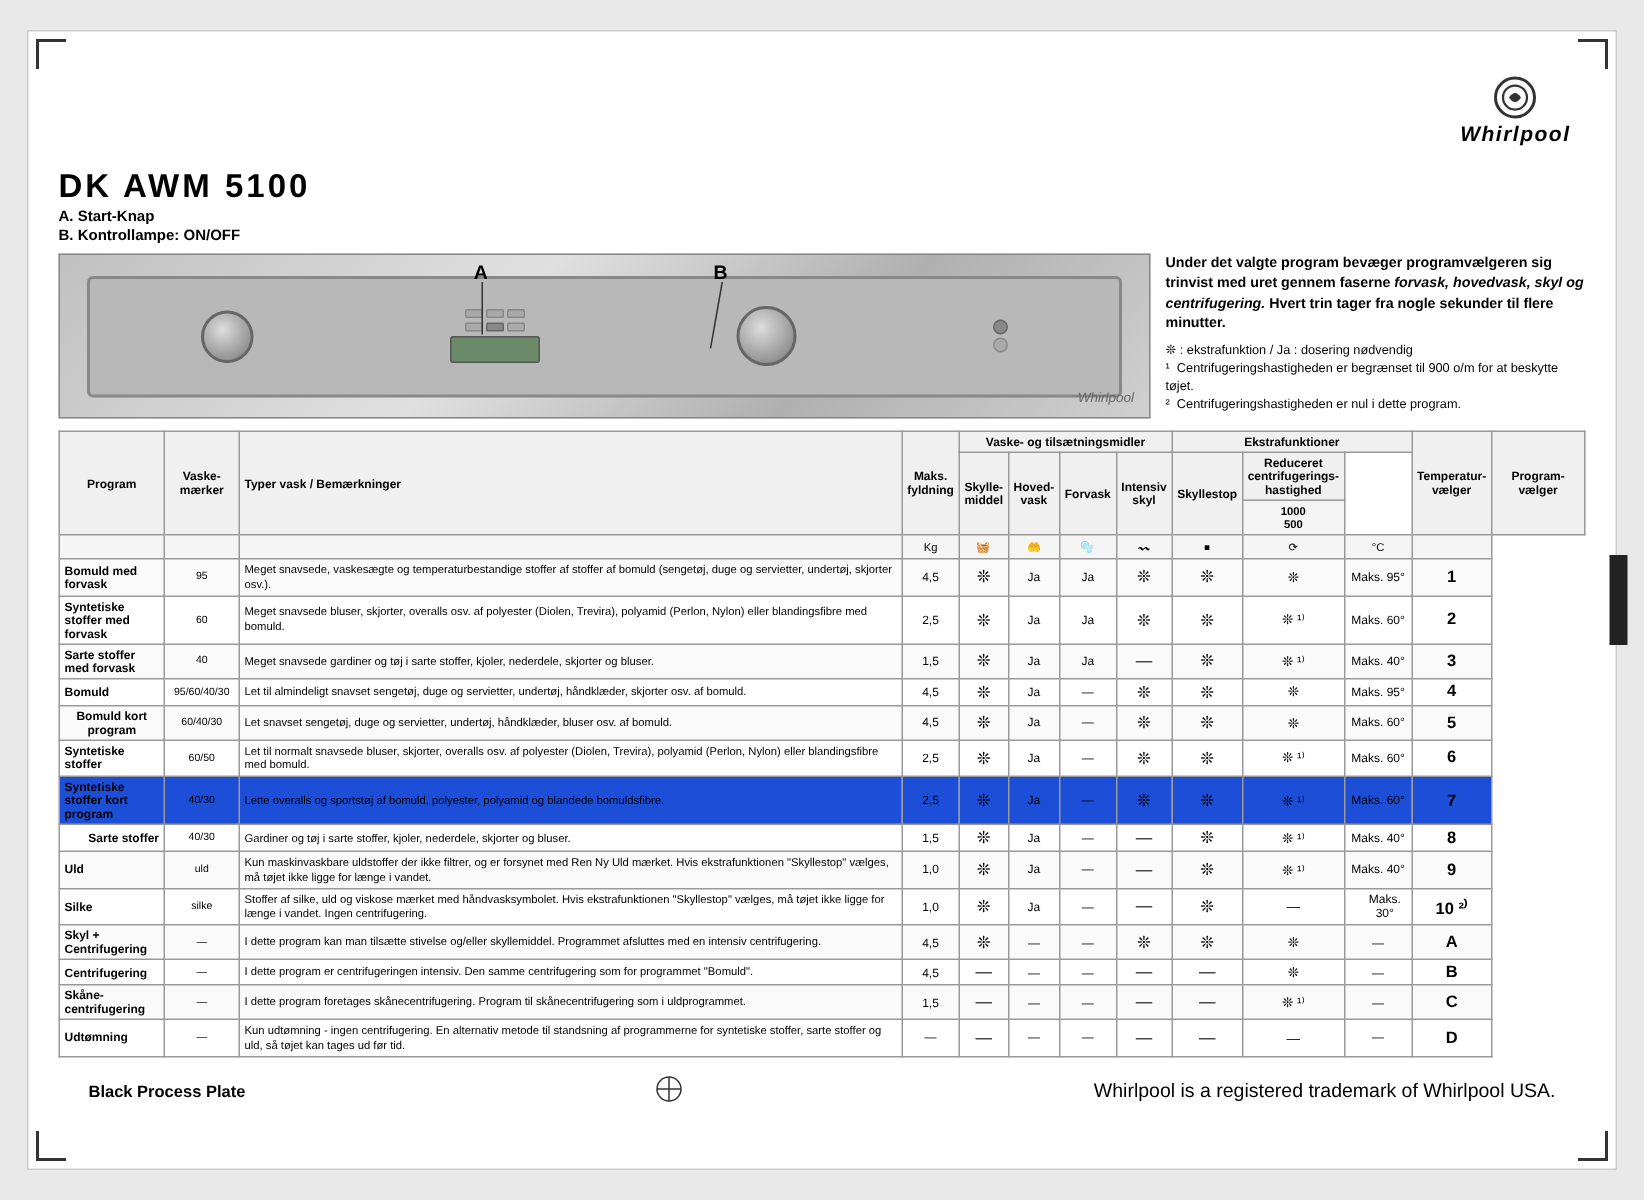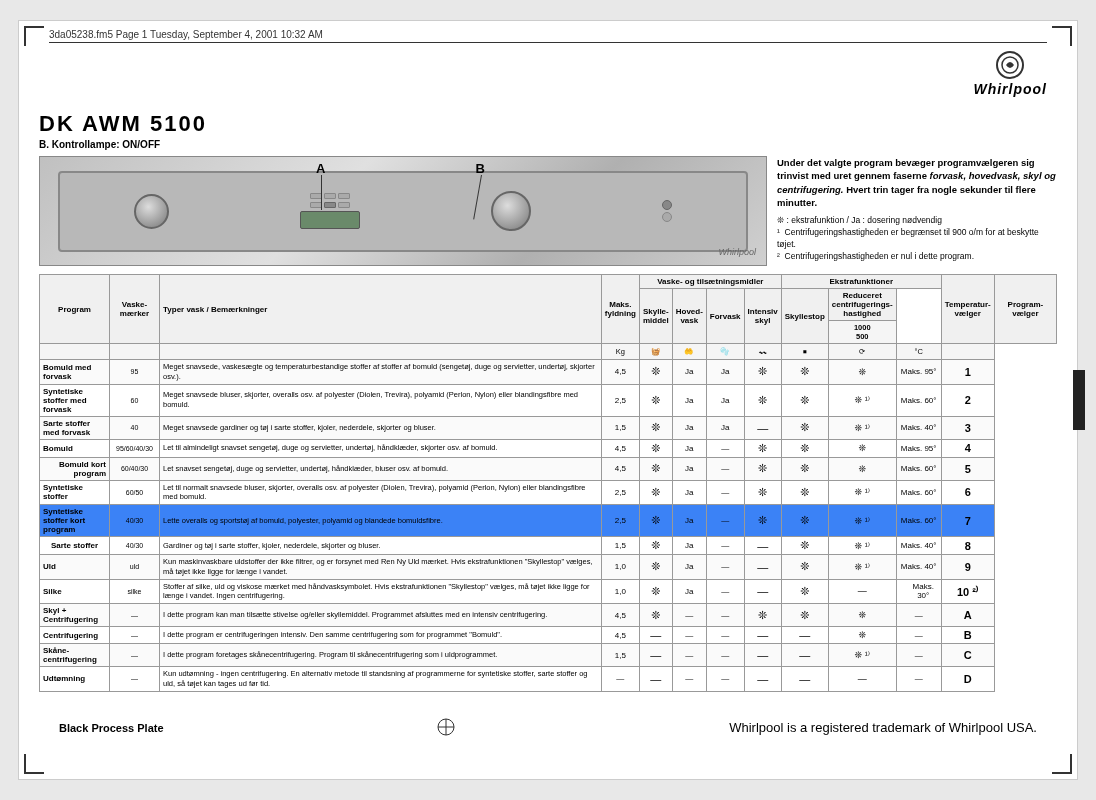--- a/index.html
+++ b/index.html
@@ -244,40 +244,38 @@
 
 <div class="page-container">
 
   <div class="corner-mark tl"></div>
   <div class="corner-mark tr"></div>
   <div class="corner-mark bl"></div>
   <div class="corner-mark br"></div>
 
   <div class="side-mark"></div>
 
-  <div class="file-bar">
-    <span>3da05238.fm5  Page 1  Tuesday, September 4, 2001  10:32 AM</span>
-  </div>
 
   <div class="logo-area">
     <div class="logo-badge">
       <div class="logo-circle">
         <svg width="20" height="20" viewBox="0 0 20 20">
           <circle cx="10" cy="10" r="8" fill="none" stroke="#333" stroke-width="1.5"></circle>
           <path d="M6 10 Q10 4 14 10 Q10 16 6 10" fill="#333"></path>
         </svg>
       </div>
       <div class="logo-text">Whirlpool</div>
     </div>
   </div>
 
   <div class="main-content">
 
     <div class="title-section">
       <div class="product-title">DK    AWM 5100</div>
+      <div class="subtitle-a">A. Start-Knap</div>
       <div class="subtitle-b">B. Kontrollampe: ON/OFF</div>
     </div>
 
     <div class="top-section">
 
       <div class="machine-image-area" style="flex:1; position:relative;">
 
         <div style="position:absolute; top:4px; left:38%; font-size:13px; font-weight:bold; z-index:10;">A</div>
         <div style="position:absolute; top:4px; left:60%; font-size:13px; font-weight:bold; z-index:10;">B</div>
 
@@ -416,21 +414,21 @@
             <td style="font-size: 11px; width: 28px;">❊</td>
             <td style="font-size: 8px; width: 28px;">Ja</td>
             <td style="font-size: 8px; width: 28px;">—</td>
             <td style="font-size: 11px; width: 28px;">❊</td>
             <td style="font-size: 11px; width: 28px;">❊</td>
             <td style="font-size: 9px; width: 35px;">❊</td>
             <td style="font-size: 8px; width: 45px;">Maks. 95°</td>
             <td style="font-size: 11px; font-weight: bold; width: 20px;">4</td>
           </tr>
           <tr class="row-program" style="background: rgb(250, 250, 250);">
-            <td style="text-align: right; font-size: 8px; font-weight: bold; width: 70px;">Bomuld kort program</td>
+            <td style="text-align: center; font-size: 8px; font-weight: bold; width: 70px;">Bomuld kort program</td>
             <td style="font-size: 7px; width: 50px;">60/40/30</td>
             <td style="text-align: left; font-size: 7.5px; line-height: 1.3;">Let snavset sengetøj, duge og servietter, undertøj, håndklæder, bluser osv. af bomuld.</td>
             <td style="width: 30px;">4,5</td>
             <td style="font-size: 11px; width: 28px;">❊</td>
             <td style="font-size: 8px; width: 28px;">Ja</td>
             <td style="font-size: 8px; width: 28px;">—</td>
             <td style="font-size: 11px; width: 28px;">❊</td>
             <td style="font-size: 11px; width: 28px;">❊</td>
             <td style="font-size: 9px; width: 35px;">❊</td>
             <td style="font-size: 8px; width: 45px;">Maks. 60°</td>
@@ -443,36 +441,36 @@
             <td style="width: 30px;">2,5</td>
             <td style="font-size: 11px; width: 28px;">❊</td>
             <td style="font-size: 8px; width: 28px;">Ja</td>
             <td style="font-size: 8px; width: 28px;">—</td>
             <td style="font-size: 11px; width: 28px;">❊</td>
             <td style="font-size: 11px; width: 28px;">❊</td>
             <td style="font-size: 9px; width: 35px;">❊ ¹⁾</td>
             <td style="font-size: 8px; width: 45px;">Maks. 60°</td>
             <td style="font-size: 11px; font-weight: bold; width: 20px;">6</td>
           </tr>
-          <tr class="row-program" style="background: #3b82f6;">
+          <tr class="row-program" style="background: #1d4ed8;">
             <td style="text-align: left; font-size: 8px; font-weight: bold; width: 70px;">Syntetiske stoffer kort program</td>
             <td style="font-size: 7px; width: 50px;">40/30</td>
             <td style="text-align: left; font-size: 7.5px; line-height: 1.3;">Lette overalls og sportstøj af bomuld, polyester, polyamid og blandede bomuldsfibre.</td>
             <td style="width: 30px;">2,5</td>
             <td style="font-size: 11px; width: 28px;">❊</td>
             <td style="font-size: 8px; width: 28px;">Ja</td>
             <td style="font-size: 8px; width: 28px;">—</td>
             <td style="font-size: 11px; width: 28px;">❊</td>
             <td style="font-size: 11px; width: 28px;">❊</td>
             <td style="font-size: 9px; width: 35px;">❊ ¹⁾</td>
             <td style="font-size: 8px; width: 45px;">Maks. 60°</td>
             <td style="font-size: 11px; font-weight: bold; width: 20px;">7</td>
           </tr>
           <tr class="row-program">
-            <td style="text-align: center; font-size: 8px; font-weight: bold; width: 70px;">Sarte stoffer</td>
+            <td style="text-align: right; font-size: 8px; font-weight: bold; width: 70px;">Sarte stoffer</td>
             <td style="font-size: 7px; width: 50px;">40/30</td>
             <td style="text-align: left; font-size: 7.5px; line-height: 1.3;">Gardiner og tøj i sarte stoffer, kjoler, nederdele, skjorter og bluser.</td>
             <td style="width: 30px;">1,5</td>
             <td style="font-size: 11px; width: 28px;">❊</td>
             <td style="font-size: 8px; width: 28px;">Ja</td>
             <td style="font-size: 8px; width: 28px;">—</td>
             <td style="font-size: 11px; width: 28px;">—</td>
             <td style="font-size: 11px; width: 28px;">❊</td>
             <td style="font-size: 9px; width: 35px;">❊ ¹⁾</td>
             <td style="font-size: 8px; width: 45px;">Maks. 40°</td>

